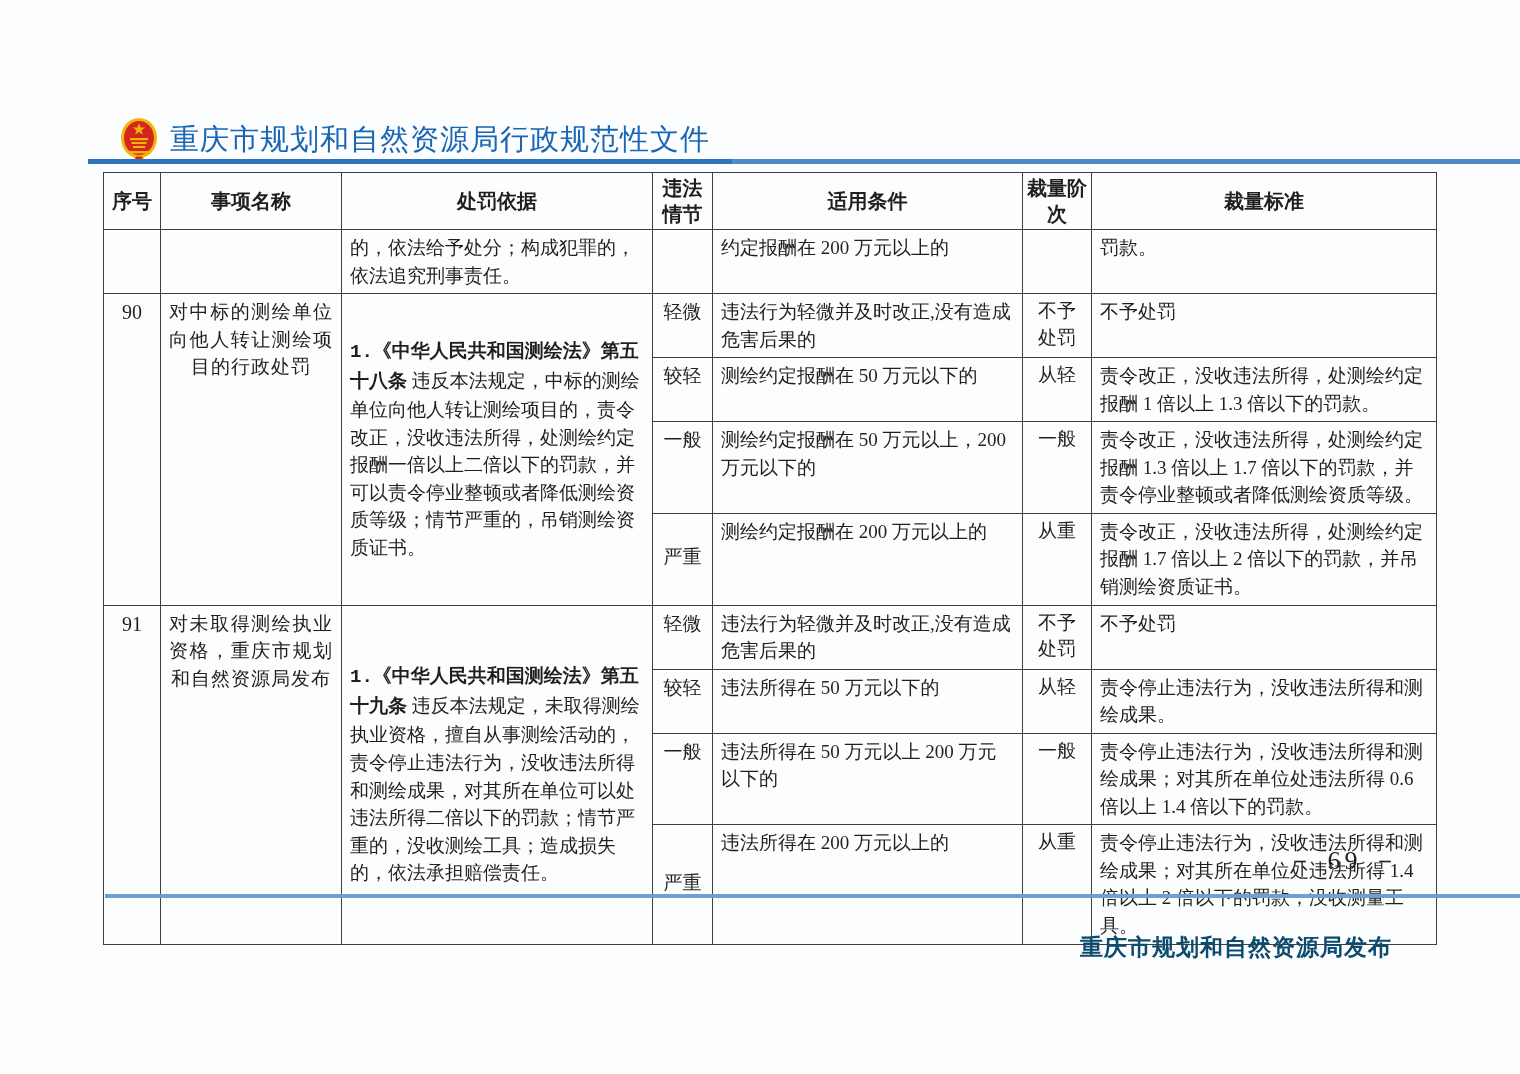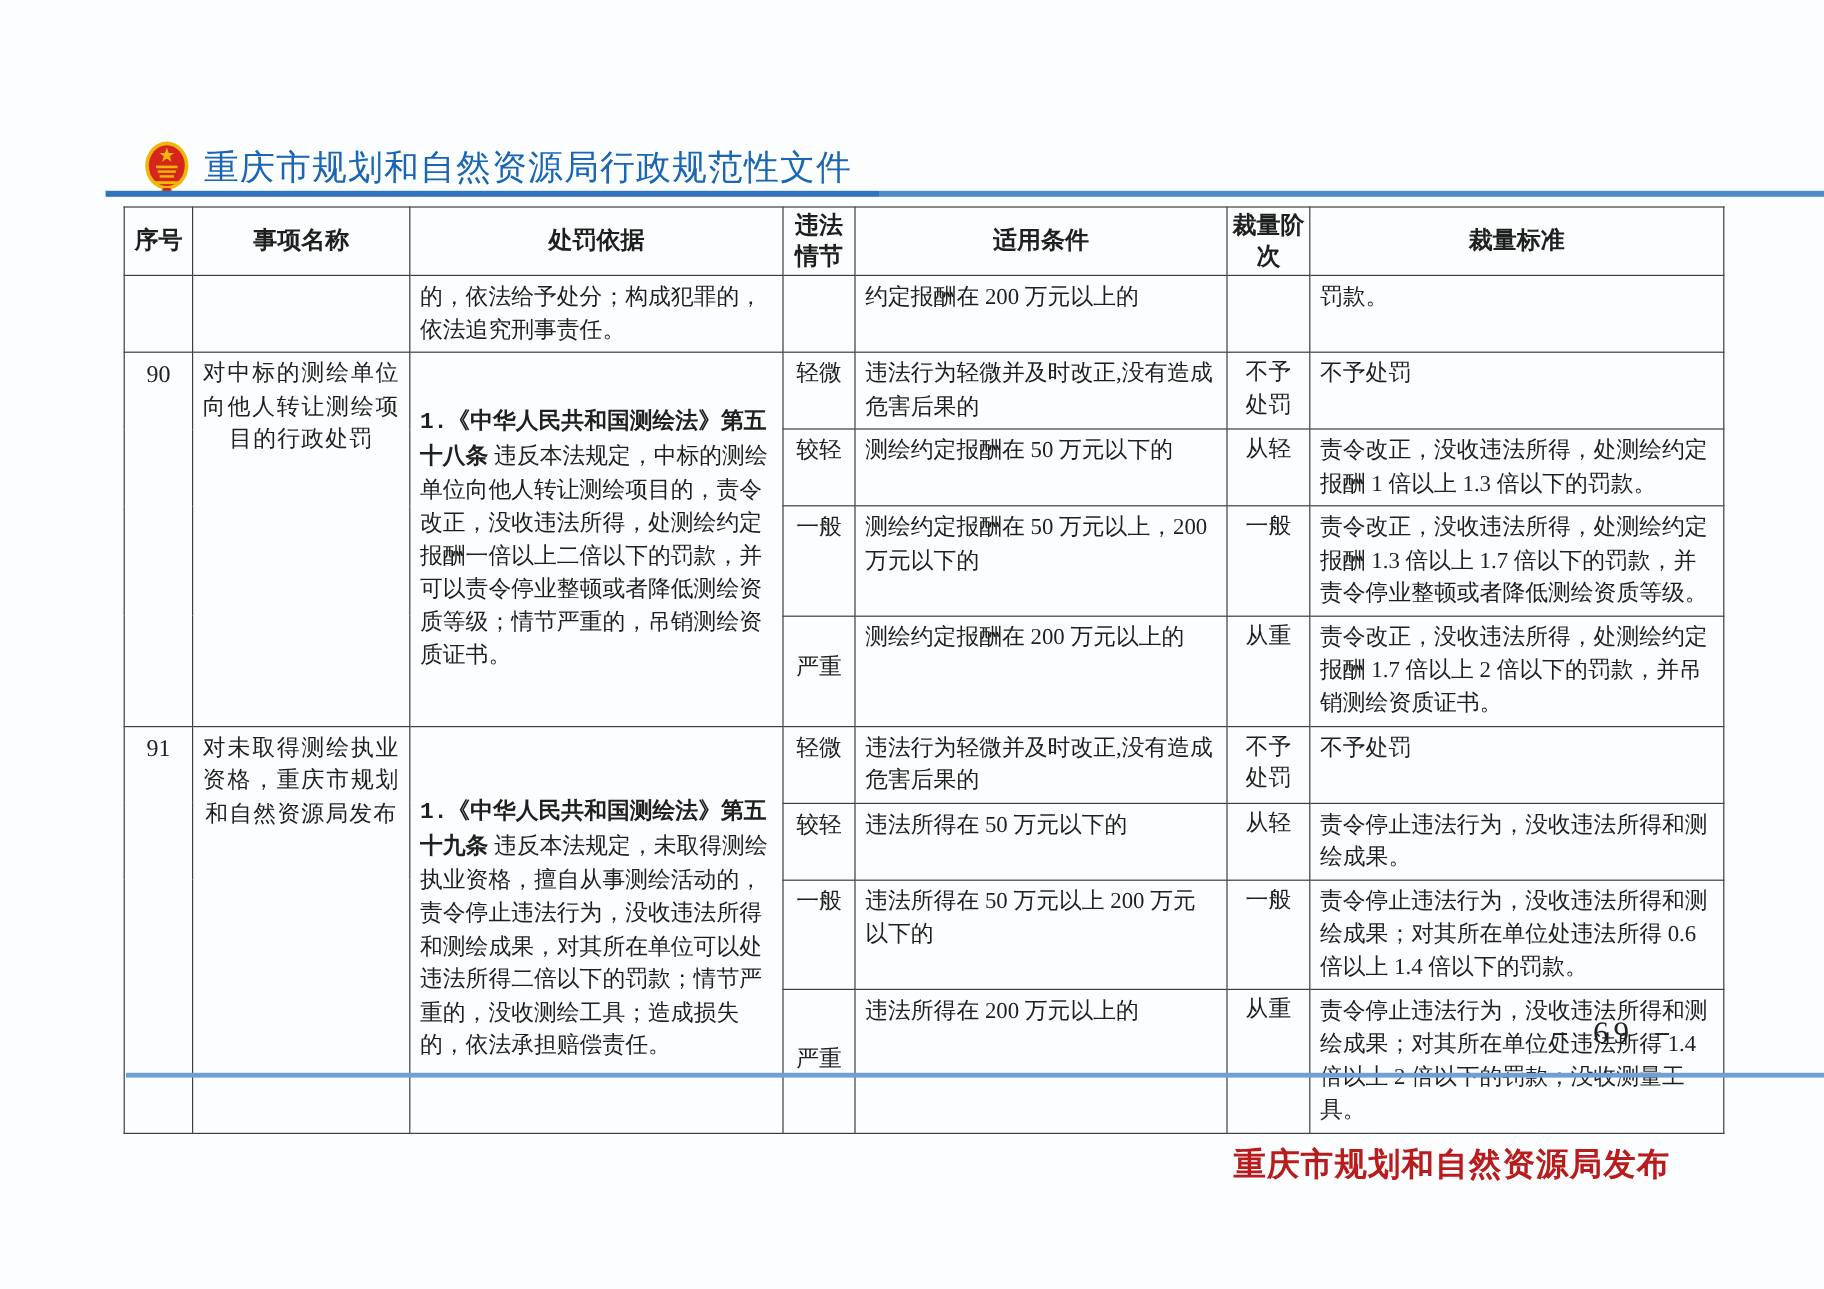--- a/index.html
+++ b/index.html
@@ -50,23 +50,23 @@
   tr.rh53{height:53px} tr.rh55{height:55px} tr.rh54{height:54px}
   tr.rh56{height:56px} tr.rh76{height:76px} tr.rh90{height:90px}
   tr.rh52{height:52px} tr.rh50{height:50px} tr.rh82{height:82px}
   
   .pageno {
     position:absolute; right:118px; top:843px;
     font-size:26px; letter-spacing:4px; color:#222;
   }
   .bottom-rule { position:absolute; left:105px; top:894px; width:1415px; height:4px; background:#6fa0d3; }
   .publisher {
-    position:absolute; right:128px; top:952px;
+    position:absolute; right:128px; top:932px;
     font-family:"Liberation Sans","DejaVu Sans",sans-serif;
-    font-weight:700; font-size:27px; color:#b91c1c; letter-spacing:1px;
+    font-weight:700; font-size:23px; color:#0c4a6e; letter-spacing:1px;
   }
 </style>
 </head>
 <body>
 
 <div class="page">
 
   <div class="brand">
     <svg width="42" height="48" viewBox="0 0 42 48">
       <ellipse cx="21" cy="22" rx="18" ry="20" fill="#efb707"></ellipse>

